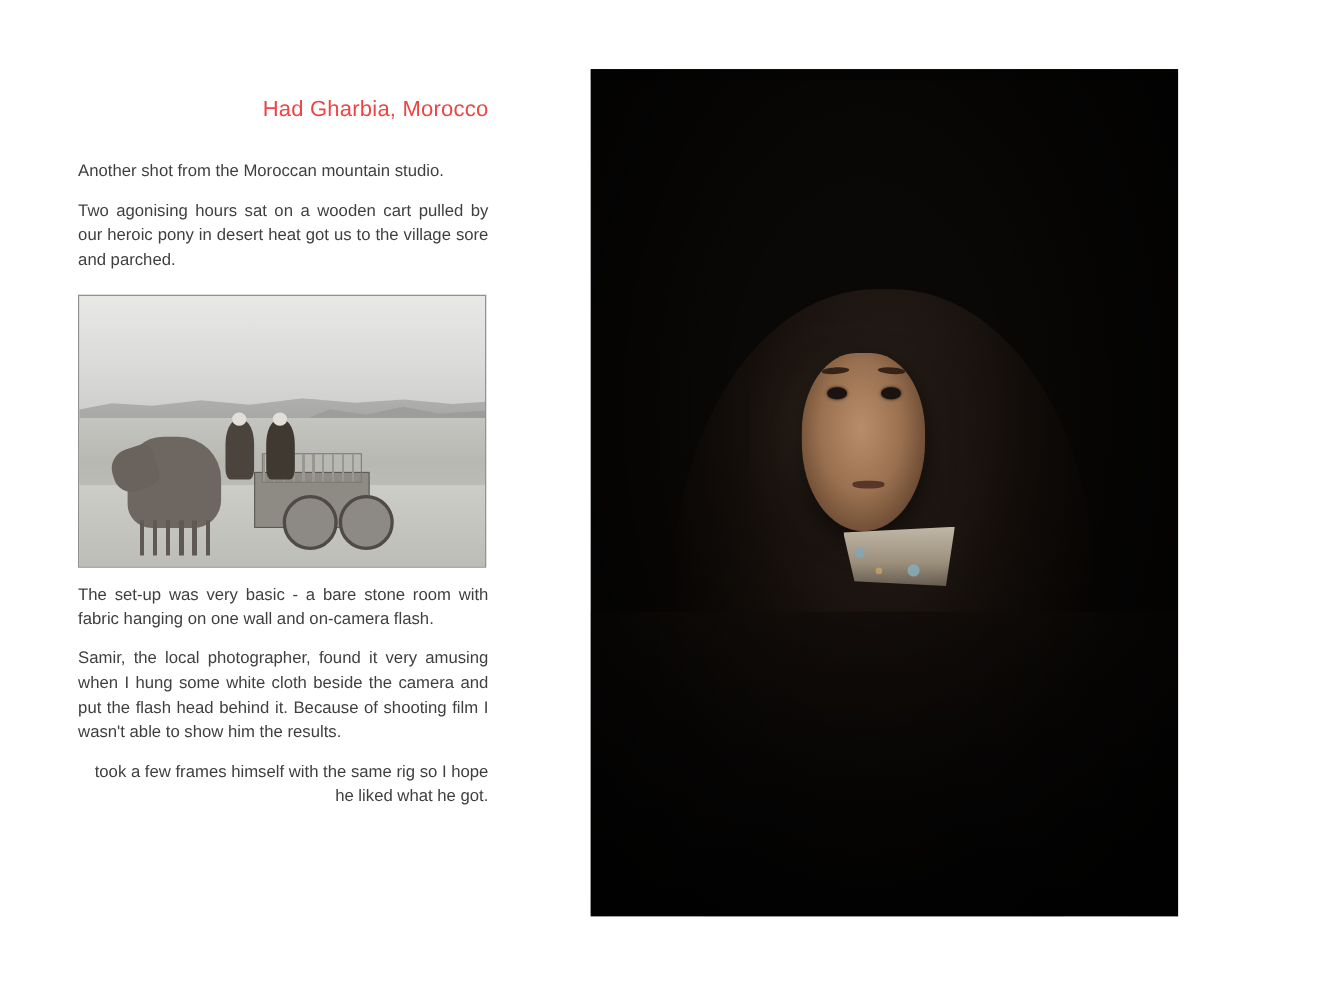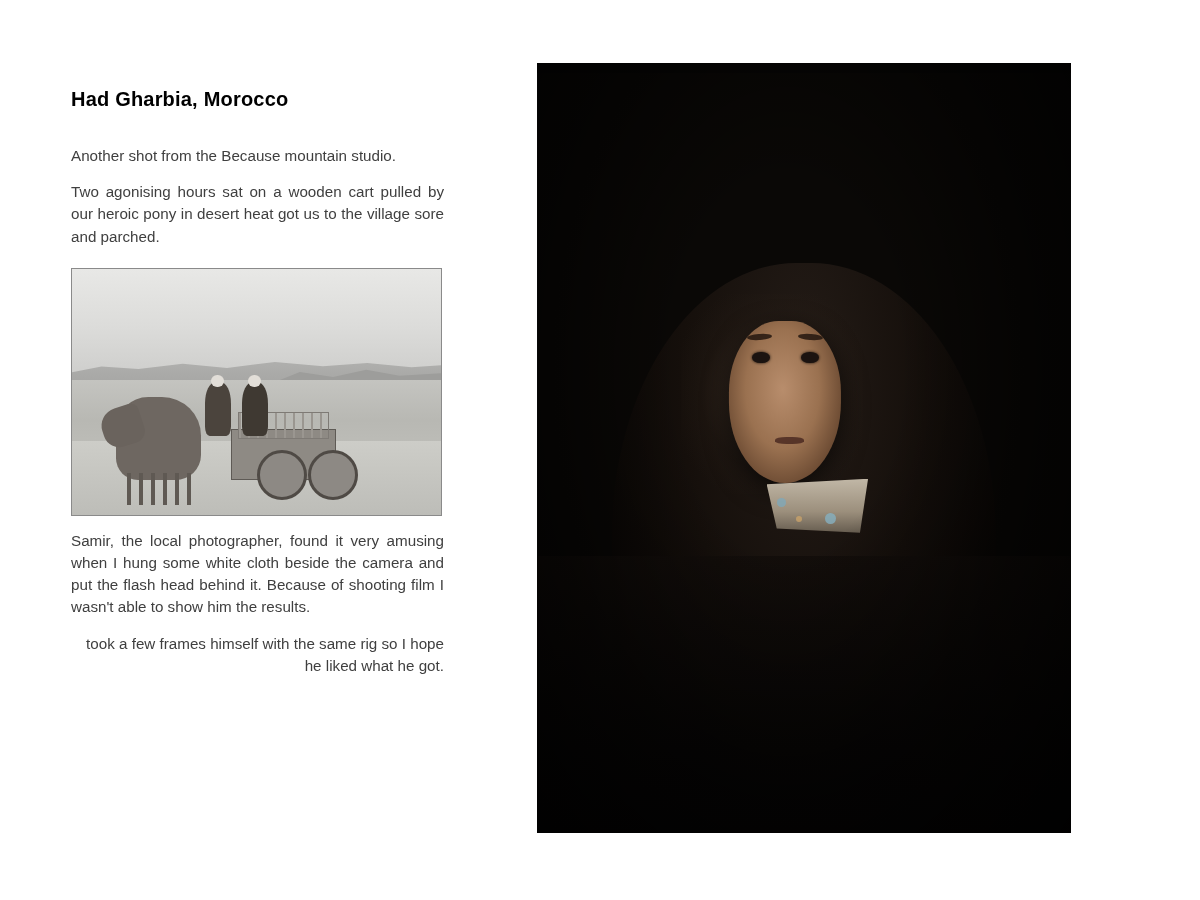--- a/index.html
+++ b/index.html
@@ -19,23 +19,23 @@
   
   .left-col {
     position: absolute;
     left: 71px;
     top: 88px;
     width: 373px;
   }
 
   .page-title {
     font-size: 20px;
-    font-weight: 700;
-    color: #000000;
-    text-align: left;
+    font-weight: 400;
+    color: #ef4444;
+    text-align: right;
     margin: 0 0 34px 0;
     letter-spacing: 0.2px;
   }
 
   .body-block {
     font-size: 15.2px;
     line-height: 22.2px;
     color: #3f3f3f;
     text-align: justify;
     text-justify: inter-word;
@@ -278,21 +278,21 @@
     background: radial-gradient(ellipse at 47% 40%, rgba(0,0,0,0) 28%, rgba(0,0,0,0.55) 62%, rgba(0,0,0,0.92) 100%);
   }
 </style>
 </head>
 <body>
 
 <div class="left-col">
 
   <h1 class="page-title">Had Gharbia, Morocco</h1>
 
-  <p class="body-block">Another shot from the Because mountain studio.</p>
+  <p class="body-block">Another shot from the Moroccan mountain studio.</p>
 
   <p class="body-block">Two agonising hours sat on a wooden cart pulled by our heroic pony in desert heat got us to the village sore and parched.</p>
 
   <div class="bw-photo-frame">
     <div class="bw-sky"></div>
     <div class="bw-hills"></div>
     <div class="bw-hills2"></div>
     <div class="bw-ground"></div>
     <div class="bw-track"></div>
     <div class="bw-pony"></div>
@@ -301,20 +301,21 @@
     <div class="bw-cart"></div>
     <div class="bw-cart-rail"></div>
     <div class="bw-wheel w1"></div>
     <div class="bw-wheel w2"></div>
     <div class="bw-fig f1"></div>
     <div class="bw-fig f2"></div>
     <div class="bw-fig-head h1"></div>
     <div class="bw-fig-head h2"></div>
   </div>
 
+  <p class="body-block">The set-up was very basic - a bare stone room with fabric hanging on one wall and on-camera flash.</p>
 
   <p class="body-block">Samir, the local photographer, found it very amusing when I hung some white cloth beside the camera and put the flash head behind it. Because of shooting film I wasn't able to show him the results.</p>
 
 
   <p class="body-block para-last-left">took a few frames himself with the same rig so I hope he liked what he got.</p>
 
 </div>
 
 <div class="main-photo">
   <div class="mp-top-band"></div>

